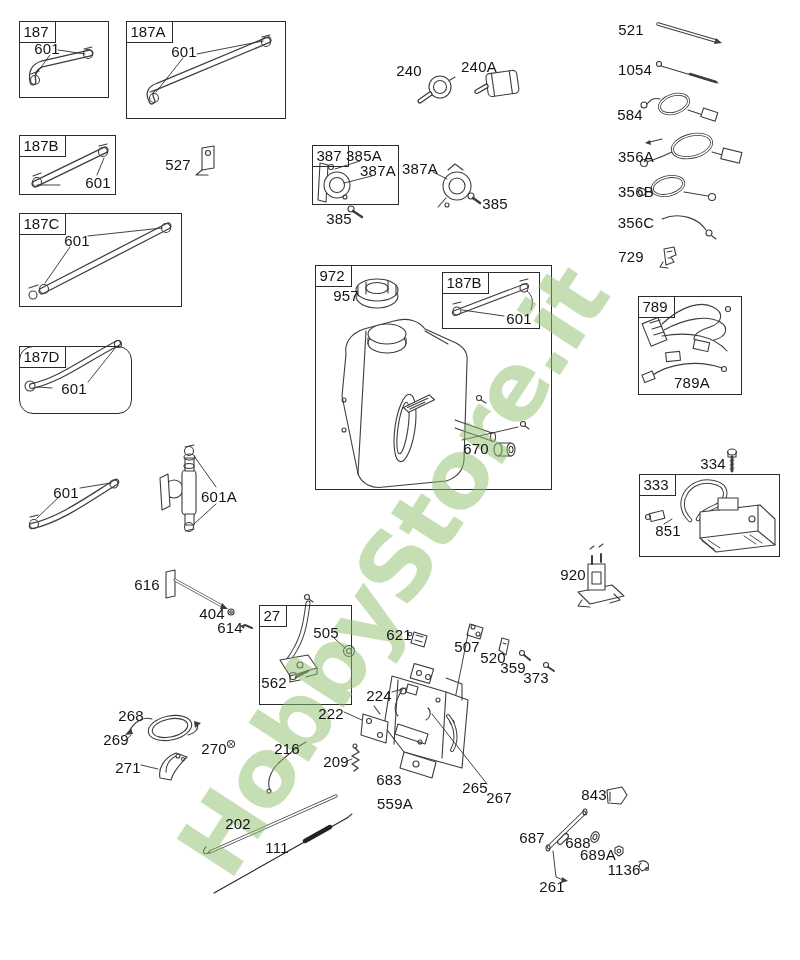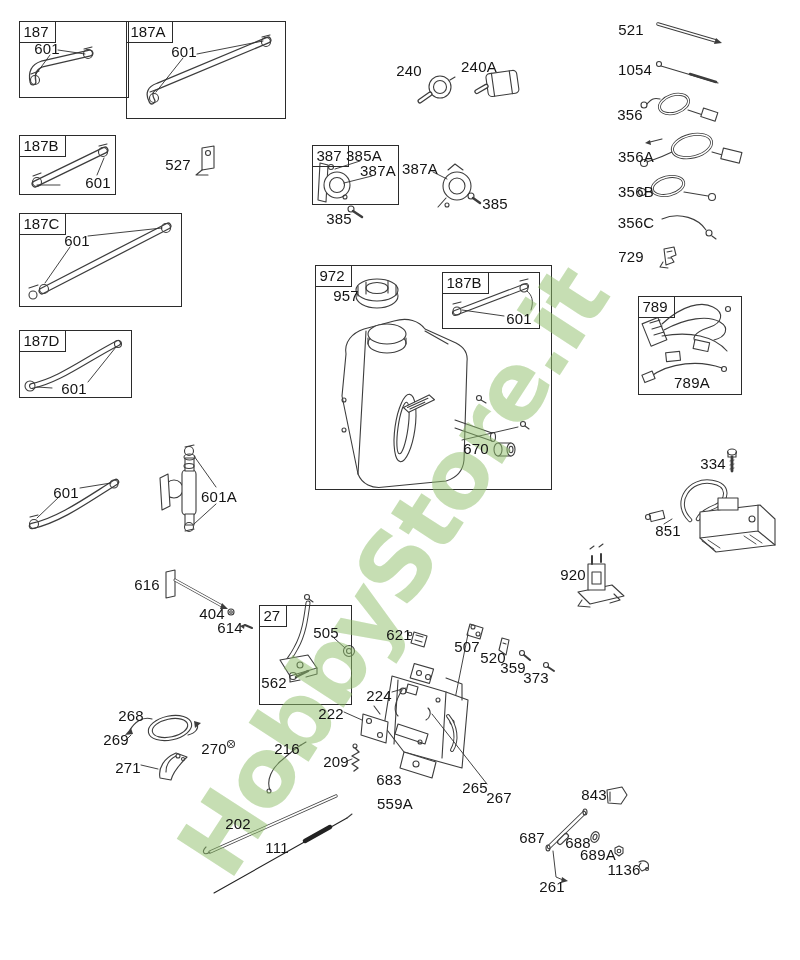--- a/index.html
+++ b/index.html
@@ -417,46 +417,49 @@
       <path class="fw" d="M619,846 L623,848 L623,853 L619,856 L615,853 L615,848 Z"></path>
       <circle cx="619" cy="851" r="1.8"></circle>
     </g>
     <g>
       <path d="M639,862 C645,859 650,863 648,868 L642,871 C639,869 638,865 641,863"></path>
       <circle cx="647" cy="869" r="1.5"></circle>
     </g>
   </svg>
 
   <div id="watermark" style="color: rgb(143, 191, 106);">HobbyStore.it</div>
-<div class="part-box" style="left: 19px; top: 21px; width: 88px; height: 75px; padding-left: 20px;">
+<div class="part-box" style="left: 19px; top: 21px; width: 88px; height: 75px;">
       <div class="tab">187</div>
     </div>
     <div class="part-box" style="left: 126px; top: 21px; width: 158px; height: 96px;">
       <div class="tab">187A</div>
     </div>
     <div class="part-box" style="left: 19px; top: 135px; width: 95px; height: 58px;">
       <div class="tab">187B</div>
     </div>
     <div class="part-box" style="left: 19px; top: 213px; width: 161px; height: 92px;">
       <div class="tab">187C</div>
     </div>
-    <div class="part-box" style="left: 19px; top: 330px; width: 111px; height: 66px;">
+    <div class="part-box" style="left: 19px; top: 346px; width: 111px; height: 66px; border-radius: 14px;">
       <div class="tab">187D</div>
     </div>
     <div class="part-box" style="left: 312px; top: 145px; width: 85px; height: 58px;">
       <div class="tab">387</div>
     </div>
     <div class="part-box" style="left: 315px; top: 265px; width: 235px; height: 223px;">
       <div class="tab">972</div>
     </div>
     <div class="part-box" style="left: 442px; top: 272px; width: 96px; height: 55px;">
       <div class="tab">187B</div>
     </div>
     <div class="part-box" style="left: 638px; top: 296px; width: 102px; height: 97px;">
       <div class="tab">789</div>
+    </div>
+    <div class="part-box" style="left: 639px; top: 474px; width: 139px; height: 81px;">
+      <div class="tab">333</div>
     </div>
     <div class="part-box" style="left: 259px; top: 605px; width: 91px; height: 98px;">
       <div class="tab">27</div>
     </div>
     <div class="part-label" style="left: 47px; top: 48px;">601</div>
     <div class="part-label" style="left: 184px; top: 51px;">601</div>
     <div class="part-label" style="left: 98px; top: 182px;">601</div>
     <div class="part-label" style="left: 178px; top: 164px;">527</div>
     <div class="part-label" style="left: 77px; top: 240px;">601</div>
     <div class="part-label" style="left: 74px; top: 388px;">601</div>
@@ -464,21 +467,21 @@
     <div class="part-label" style="left: 219px; top: 496px;">601A</div>
     <div class="part-label" style="left: 409px; top: 70px; text-align: center;">240</div>
     <div class="part-label" style="left: 479px; top: 66px;">240A</div>
     <div class="part-label" style="left: 364px; top: 155px;">385A</div>
     <div class="part-label" style="left: 378px; top: 170px;">387A</div>
     <div class="part-label" style="left: 339px; top: 218px;">385</div>
     <div class="part-label" style="left: 420px; top: 168px;">387A</div>
     <div class="part-label" style="left: 495px; top: 203px;">385</div>
     <div class="part-label" style="left: 631px; top: 29px;">521</div>
     <div class="part-label" style="left: 635px; top: 69px;">1054</div>
-    <div class="part-label" style="left: 630px; top: 114px;">356</div>
+    <div class="part-label" style="left: 630px; top: 114px;">584</div>
     <div class="part-label" style="left: 636px; top: 156px;">356A</div>
     <div class="part-label" style="left: 636px; top: 191px;">356B</div>
     <div class="part-label" style="left: 636px; top: 222px;">356C</div>
     <div class="part-label" style="left: 631px; top: 256px;">729</div>
     <div class="part-label" style="left: 692px; top: 382px;">789A</div>
     <div class="part-label" style="left: 346px; top: 295px;">957</div>
     <div class="part-label" style="left: 519px; top: 318px;">601</div>
     <div class="part-label" style="left: 476px; top: 448px;">670</div>
     <div class="part-label" style="left: 713px; top: 463px;">334</div>
     <div class="part-label" style="left: 654px; top: 530px; padding-left: 28px;">851</div>

